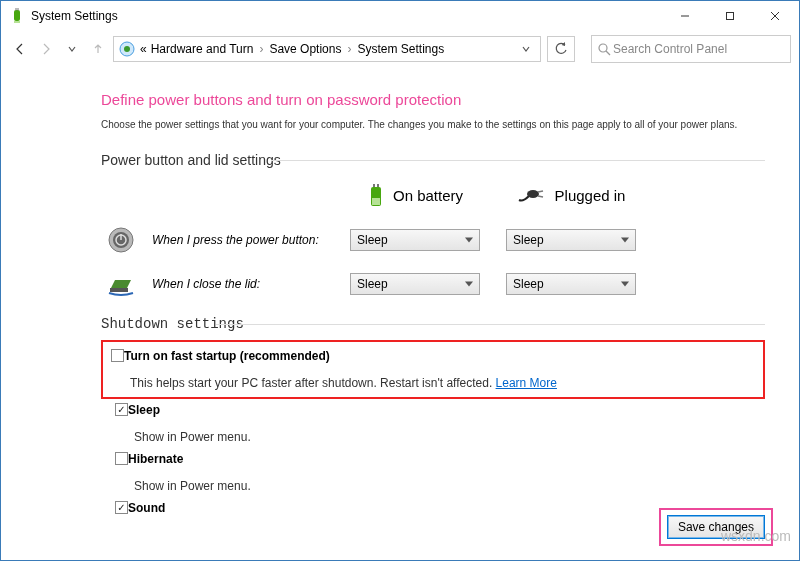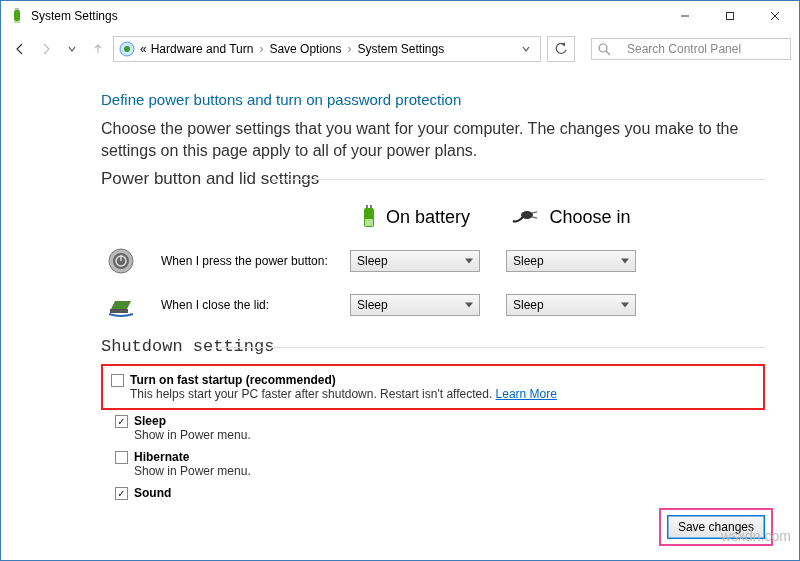--- a/index.html
+++ b/index.html
@@ -68,70 +68,71 @@
     display: flex; align-items: center; justify-content: center;
     color: #555;
   }
   .addr-refresh {
     width: 28px; height: 26px;
     border: 1px solid #ccc;
     margin-left: 2px;
     display: flex; align-items: center; justify-content: center;
   }
   .searchbox {
-    width: 200px; height: 22px;
+    width: 200px; height: 28px;
     border: 1px solid #ccc;
     margin-left: 12px;
     display: flex; align-items: center;
     padding: 0 6px;
     color: #888;
-    gap: 16px;
+    gap: 2px;
   }
   
   .content {
     padding: 16px 34px 0 100px;
   }
   h1.pagetitle {
-    color: #0369a1;
+    color: #ec4899;
     font-size: 15px;
     font-weight: 400;
     margin: 8px 0 10px 0;
   }
   .intro {
-    font-size: 16px;
+    font-size: 10px;
     color: #333;
-    margin: 0 0 8px 0;
+    margin: 0 0 20px 0;
     line-height: 1.35;
   }
   .section-head {
-    font-size: 17px;
+    font-size: 14px;
     color: #333;
     margin: 6px 0 6px 0;
     position: relative;
   }
   .section-head::after {
     content: "";
     position: absolute;
     left: 170px;
     right: 0;
     top: 50%;
     border-top: 1px solid #ddd;
   }
   .section-head.short::after { left: 115px; }
   
   .ptable { width: 100%; margin-top: 6px; }
   .prow { display: flex; align-items: center; height: 44px; }
   .plabel {
     width: 246px;
-    display: flex; align-items: center; gap: 26px;
+    display: flex; align-items: center; gap: 17px;
     padding-left: 6px;
+    font-style: italic;
   }
   .plabel .rowicon { width: 28px; height: 28px; flex: 0 0 auto; }
   .pcol { width: 136px; margin-right: 20px; display:flex; align-items:center; justify-content:center; }
-  .colhead { font-size: 18px; display:flex; align-items:center; gap:8px; }
+  .colhead { font-size: 15px; display:flex; align-items:center; gap:8px; }
   .sel {
     width: 130px; height: 22px;
     border: 1px solid #a5a5a5;
     background: linear-gradient(#f7f7f7, #e5e5e5);
     display: flex; align-items: center;
     padding: 0 6px;
     font-size: 12px;
     position: relative;
   }
   .sel::after {
@@ -142,31 +143,31 @@
     border-left: 4px solid transparent;
     border-right: 4px solid transparent;
     border-top: 5px solid #555;
     transform: translateY(-50%);
   }
   
   .shutdown { margin-top: 8px; }
   .opt {
     padding: 4px 0 4px 14px;
   }
-  .opt .line1 { display: flex; align-items: center; gap: 6px; }
+  .opt .line1 { display: flex; align-items: center; gap: 0; }
   .opt .line1 .cb {
     width: 13px; height: 13px;
     border: 1px solid #888;
     display: inline-flex; align-items: center; justify-content: center;
     font-size: 10px;
     background: #fff;
     color:#222;
   }
   .opt .line1 .lbl { font-weight: 700; font-size: 12px; }
-  .opt .line2 { font-size: 12px; color: #333; margin-left: 19px; margin-top: 0; }
+  .opt .line2 { font-size: 12px; color: #333; margin-left: 19px; margin-top: 13px; }
   .opt .line2 a { color: #0066cc; }
   .highlight-box {
     border: 2px solid #e22;
     padding: 3px 4px;
     margin-left: 0;
   }
   
   .footer {
     position: absolute;
     bottom: 14px; right: 26px;
@@ -298,21 +299,21 @@
         </svg>
         <span>On battery</span>
       </div>
       <div class="pcol colhead">
         <svg width="30" height="16" viewBox="0 0 30 16">
           <path d="M2 12 Q 6 14 12 8" fill="none" stroke="#222" stroke-width="2"></path>
           <ellipse cx="16" cy="6" rx="6" ry="4" fill="#333"></ellipse>
           <line x1="21" y1="4" x2="26" y2="3" stroke="#777" stroke-width="1.5"></line>
           <line x1="21" y1="8" x2="26" y2="9" stroke="#777" stroke-width="1.5"></line>
         </svg>
-        <span>Choose in</span>
+        <span>Plugged in</span>
       </div>
     </div>
 
     <div class="prow">
       <div class="plabel">
         <svg class="rowicon" viewBox="0 0 28 28">
           <circle cx="14" cy="14" r="12" fill="#b9b9b9" stroke="#777"></circle>
           <circle cx="14" cy="14" r="8" fill="#666"></circle>
           <circle cx="14" cy="14" r="5" fill="none" stroke="#ddd" stroke-width="1.5"></circle>
           <line x1="14" y1="8" x2="14" y2="14" stroke="#ddd" stroke-width="1.5"></line>

